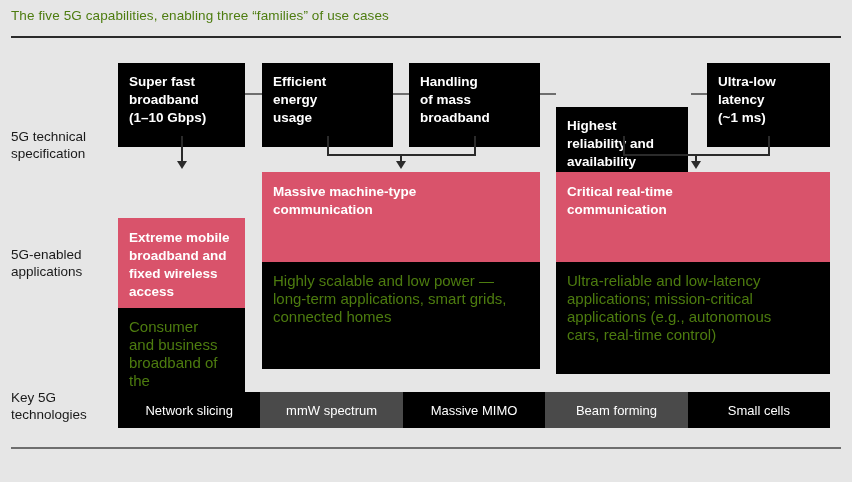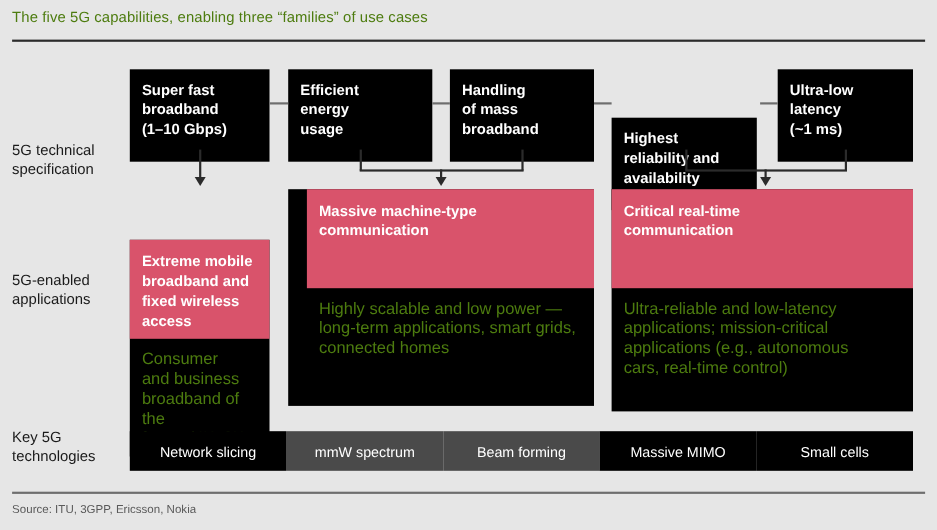--- a/index.html
+++ b/index.html
@@ -96,21 +96,21 @@
   .tie.t3 { left: 691px; width: 16px; }
 
   
   .app-card {
     position: absolute;
     top: 172px;
     background: #000000;
     box-sizing: border-box;
   }
   .app-card.a0 { left: 118px; width: 127px; height: 197px; margin-top: 46px; }
-  .app-card.a1 { left: 262px; width: 278px; height: 197px; padding-left: 17px; }
+  .app-card.a1 { left: 262px; width: 278px; height: 197px; }
   .app-card.a2 { left: 556px; width: 274px; height: 202px; }
 
   .app-head {
     background: #d9536b;
     color: #ffffff;
     font-size: 13.5px;
     font-weight: bold;
     line-height: 18px;
     padding: 11px 11px 12px 11px;
     box-sizing: border-box;
@@ -242,21 +242,20 @@
 communication</div>
     <div class="app-body">Ultra-reliable and low-latency
 applications; mission-critical
 applications (e.g., autonomous
 cars, real-time control)</div>
   </div>
 
   <div class="tech-bar">
     <div class="tech-seg dark">Network slicing</div>
     <div class="tech-seg gray">mmW spectrum</div>
+    <div class="tech-seg dark">Massive MIMO</div>
     <div class="tech-seg gray">Beam forming</div>
-    <div class="tech-seg dark">Massive MIMO</div>
     <div class="tech-seg dark">Small cells</div>
   </div>
 
   <div class="rule-bottom"></div>
-  <div class="source">Source: ITU, 3GPP, Ericsson, Nokia</div>
 
 </div>
 
 </body></html>

